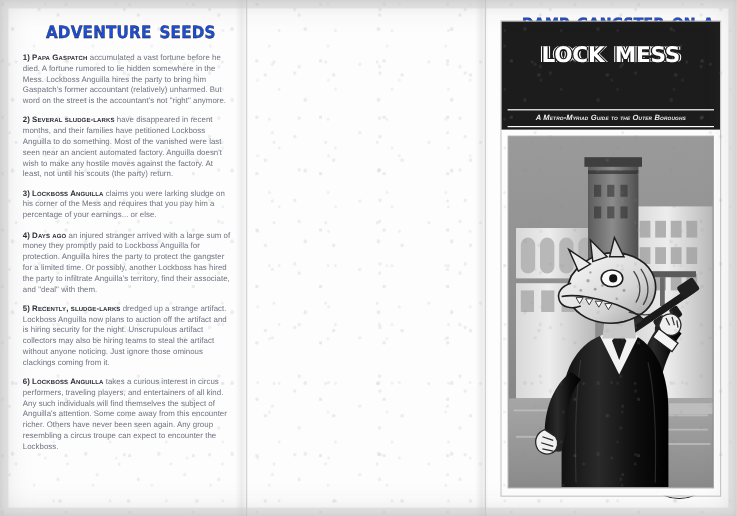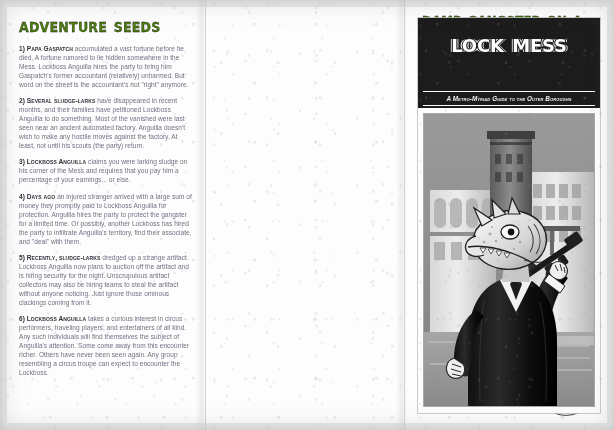--- a/index.html
+++ b/index.html
@@ -49,26 +49,27 @@
 
   .col{position:absolute;top:0;bottom:0;z-index:3;}
   .col.c1{left:0;width:205px;}
   .col.c2{left:205px;width:199px;}
   .col.c3{left:404px;width:210px;border-radius:30px;}
 
   
   .deco{
     font-family:"DejaVu Sans", sans-serif;
     font-weight:bold;
-    color:#4d7c0f;
+    color:#1d4ed8;
     font-stretch:condensed;
     letter-spacing:.2px;
     line-height:1.04;
     font-variant:small-caps;
     text-transform:lowercase;
+    text-align:center;
     -webkit-text-stroke:.3px #15161a;
   }
   .deco::first-letter{}
   .h-seeds{
     position:absolute;left:19px;top:15px;width:180px;
     font-size:20.5px;
   }
   .h-damp{
     position:absolute;left:217px;top:9px;width:186px;
     font-size:18.5px;

